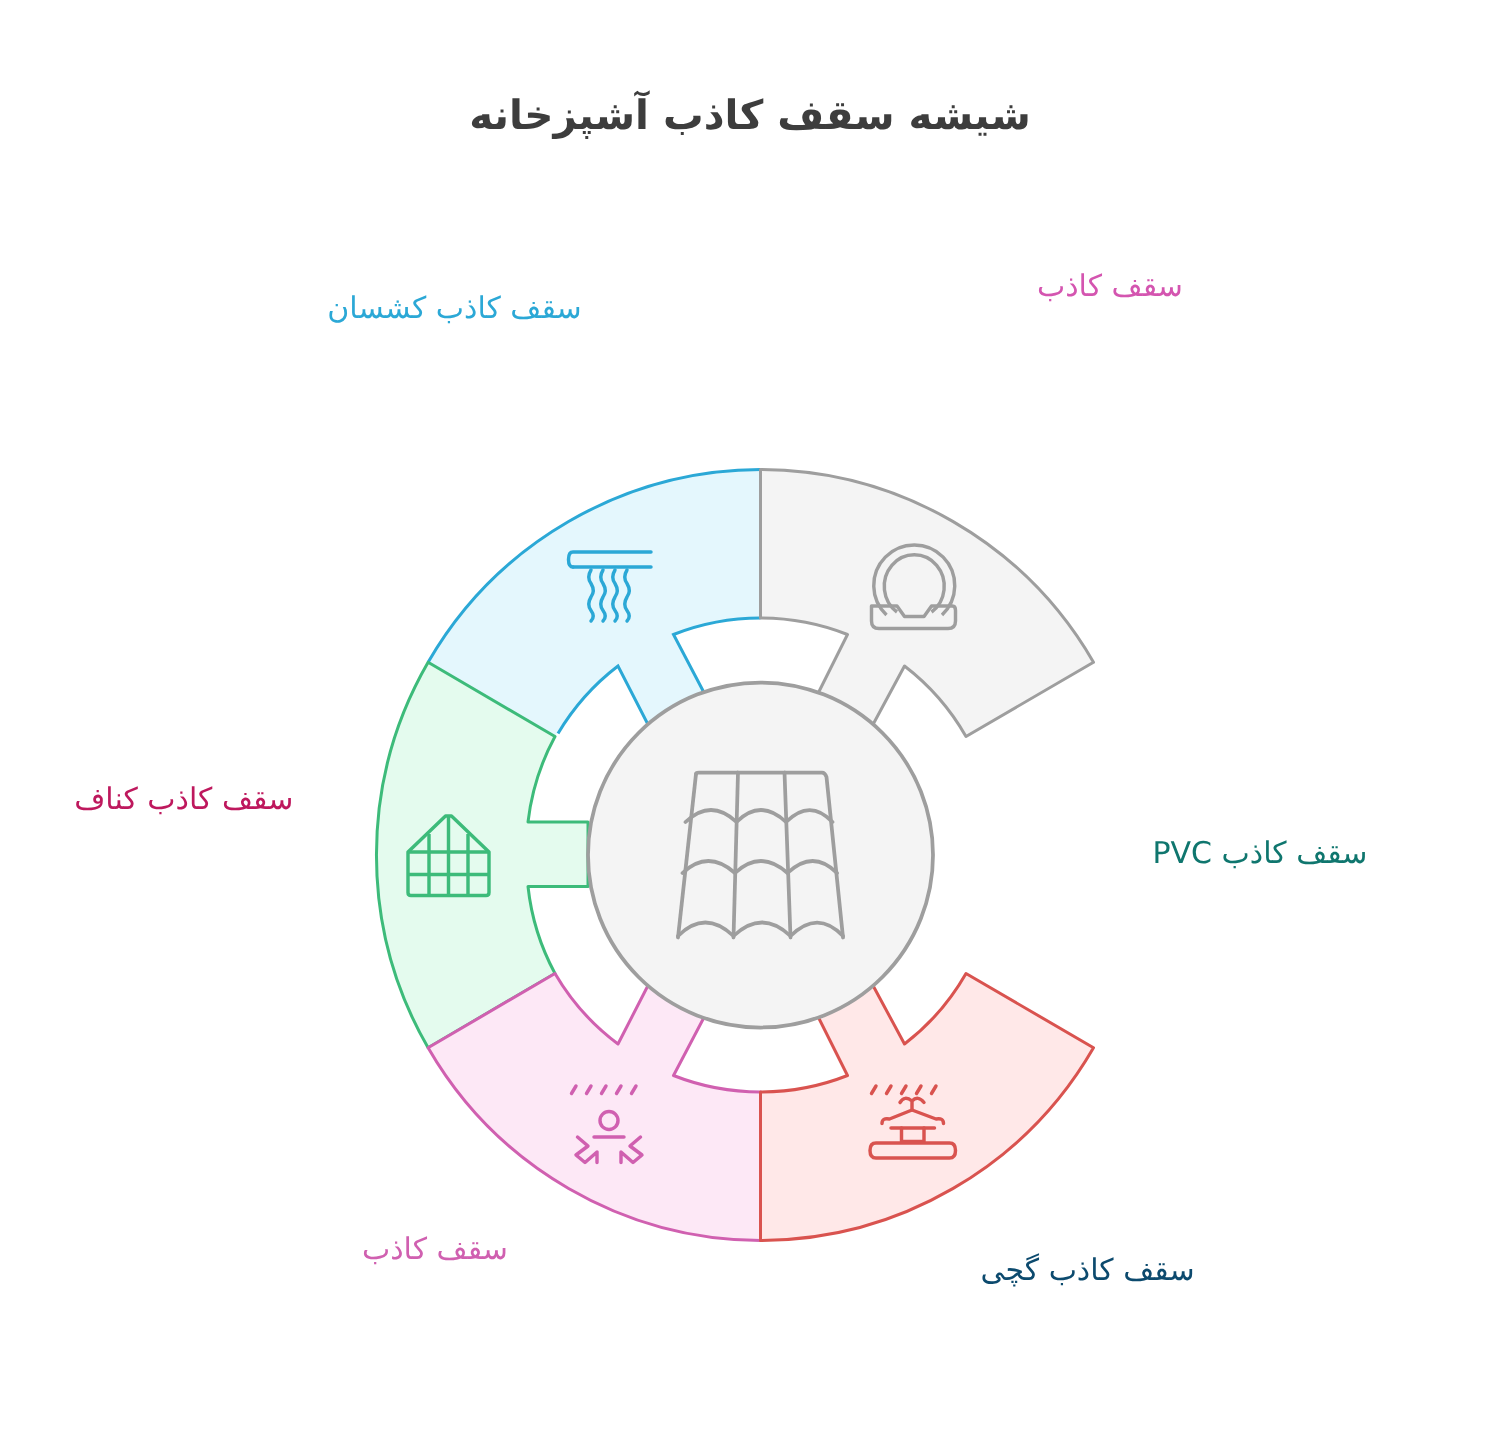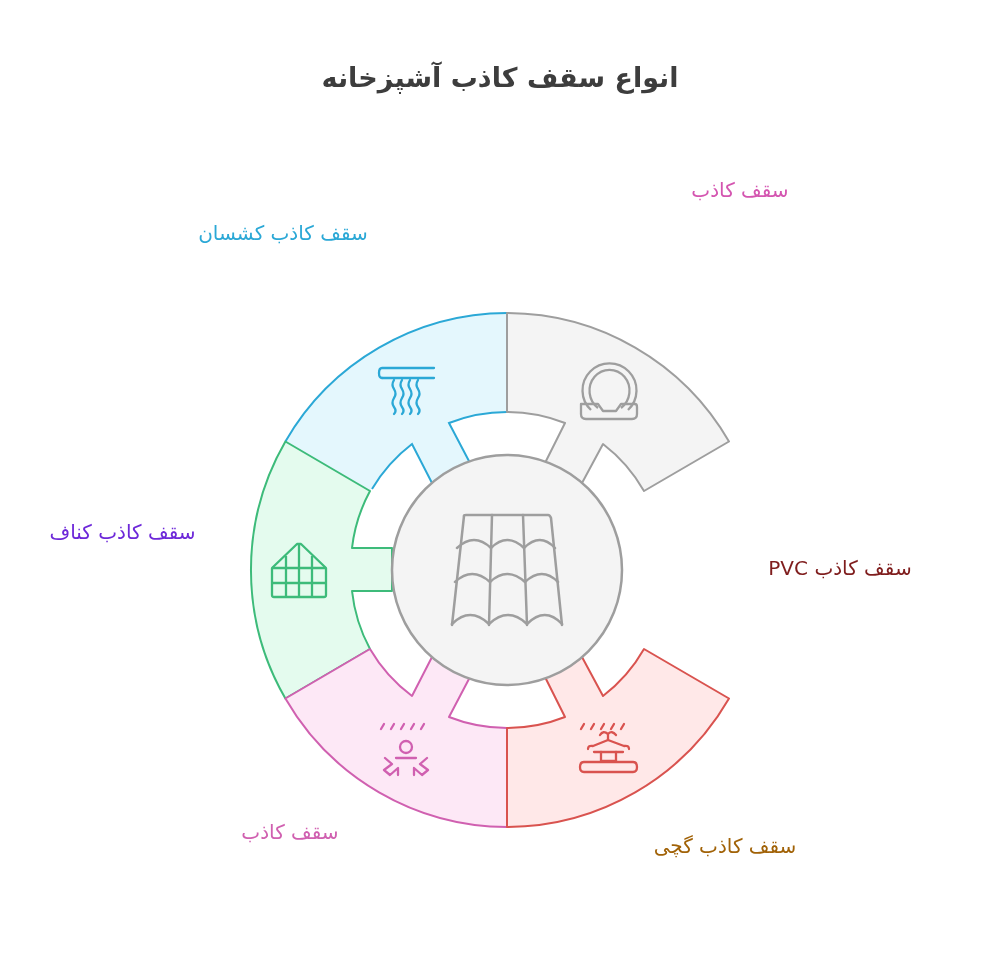--- a/index.html
+++ b/index.html
@@ -6,21 +6,21 @@
     body { width: 1000px; height: 955px; position: relative; overflow: hidden;
            font-family: "DejaVu Sans", sans-serif; }
     .title { position: absolute; left: 0; width: 1000px; top: 62px; text-align: center;
              font-size: 27px; font-weight: bold; color: #3d3d3d; direction: rtl; }
     .label { position: absolute; font-size: 20px; line-height: 28px; direction: rtl; text-align: center; white-space: nowrap; }
     svg.diagram { position: absolute; left: 0; top: 0; }
   </style>
 </head>
 <body>
 
-<div class="title">انواع سقف کاذب آشپزخانه</div>
+<div class="title">شیشه سقف کاذب آشپزخانه</div>
 
 <svg class="diagram" width="1000" height="955" viewBox="0 0 1000 955">
 
   <g>
     <path d="M 285.4 441.5 A 257 257 0 0 1 507 313 L 507 412 A 158 158 0 0 0 449 423 L 470 463 A 115 115 0 0 0 432 483 L 412 444 A 158 158 0 0 0 370 491 L 285.4 441.5 Z" fill="#e4f7fd" stroke="none"></path>
     <path d="M 285.4 441.5 A 257 257 0 0 1 507 313" fill="none" stroke="#2ba8d6" stroke-width="2"></path>
     <path d="M 507 412 A 158 158 0 0 0 449 423 L 470 463 M 432 483 L 412 444 A 158 158 0 0 0 372 489" fill="none" stroke="#2ba8d6" stroke-width="2"></path>
   </g>
 
   <g>
@@ -77,30 +77,30 @@
   <g fill="none" stroke="#d9534f" stroke-width="2.3" stroke-linecap="round" stroke-linejoin="round">
     <path d="M 581 729 l 3 -5 M 591 729 l 3 -5 M 601 729 l 3 -5 M 611 729 l 3 -5 M 621 729 l 3 -5"></path>
     <path d="M 600 735 q 3 -5 8 -1 q 4 -4 8 1 M 608 734 L 608 740"></path>
     <path d="M 588 749 q 0 -4 5 -3 L 608 740 L 624 746 q 5 -1 5 3"></path>
     <path d="M 594 752 L 623 752"></path>
     <path d="M 601 752 L 601 761 L 616 761 L 616 752"></path>
     <path d="M 584 762 L 633 762 Q 637 762 637 767 Q 637 772 633 772 L 584 772 Q 580 772 580 767 Q 580 762 584 762 Z"></path>
   </g>
 </svg>
 
-<div class="label" style="left:168px; top:191px; width:230px;margin-top:28px;">
+<div class="label" style="left:188px; top:191px; width:230px;">
   <span style="color:#2ba8d6;">سقف کاذب کشسان</span>
 </div>
 <div class="label" style="left:660px; top:176px; width:160px;">
   <div style="color:#d455b0;">سقف کاذب</div>
 </div>
 <div class="label" style="left:740px; top:554px; width:200px;">
-  <span style="color:#7f1d1d;">سقف کاذب PVC</span>
+  <span style="color:#0f766e;">سقف کاذب PVC</span>
 </div>
 <div class="label" style="left:20px; top:518px; width:205px;">
-  <span style="color:#6d28d9;">سقف کاذب کناف</span>
+  <span style="color:#be185d;">سقف کاذب کناف</span>
 </div>
 <div class="label" style="left:210px; top:818px; width:160px;">
   <div style="color:#d060b0;">سقف کاذب</div>
 </div>
 <div class="label" style="left:625px; top:832px; width:200px;">
-  <span style="color:#a16207;">سقف کاذب گچی</span>
+  <span style="color:#0c4a6e;">سقف کاذب گچی</span>
 </div>
 
 </body></html>

